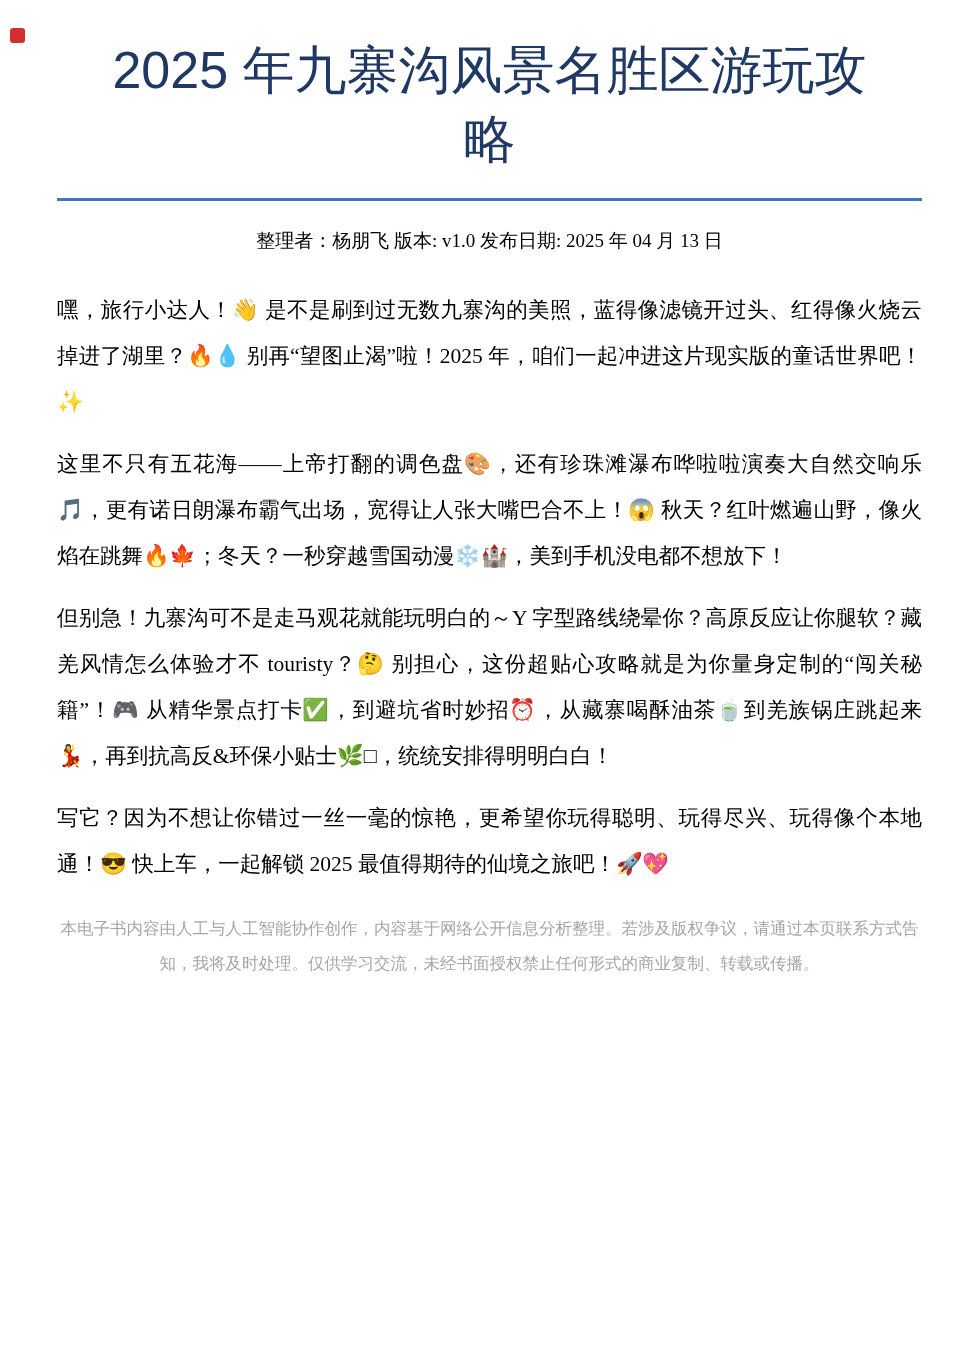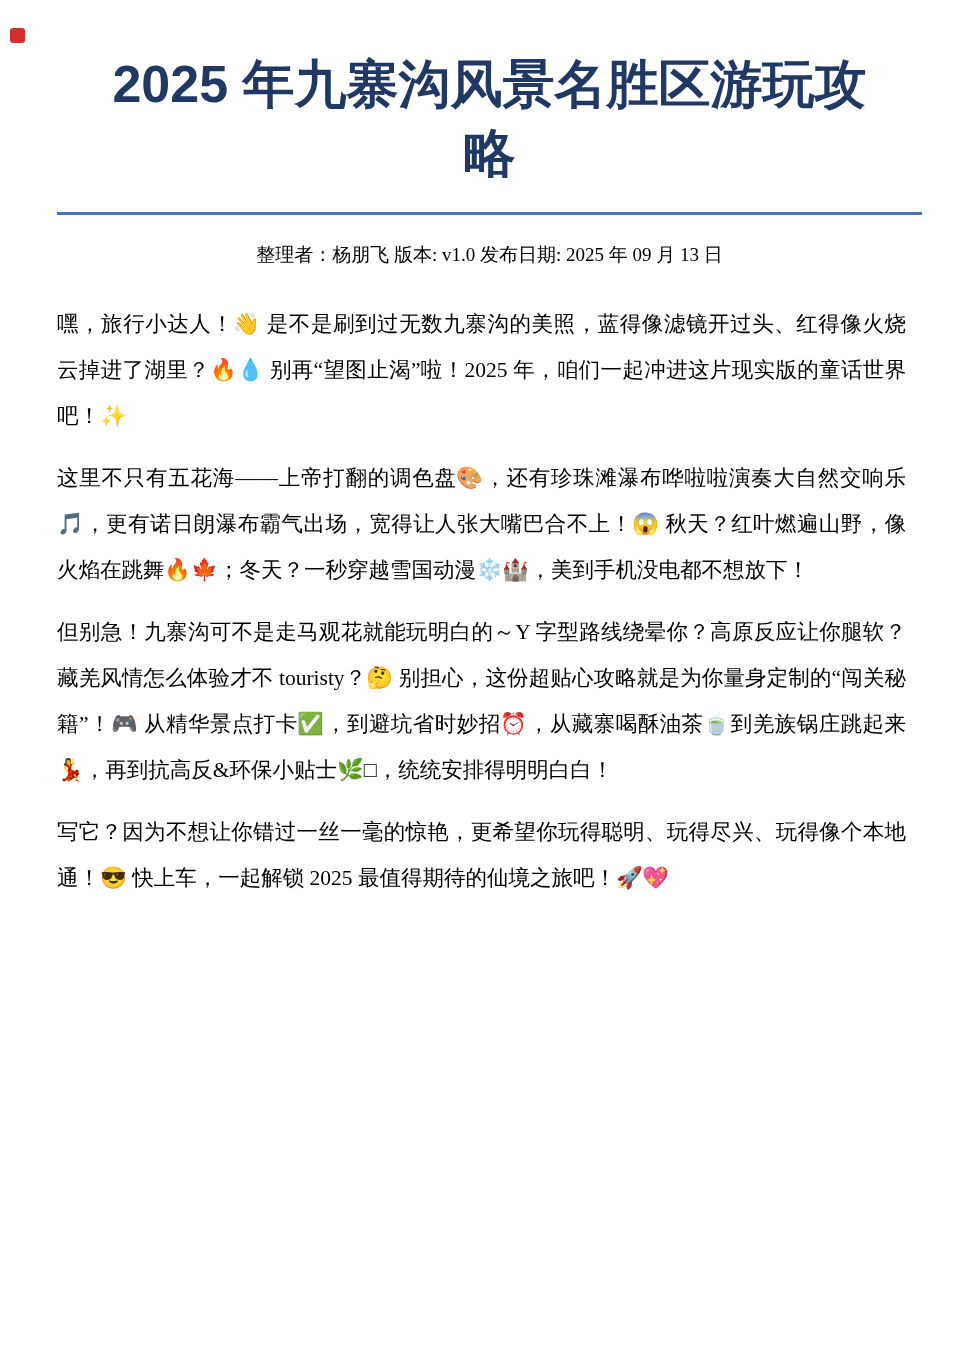--- a/index.html
+++ b/index.html
@@ -17,45 +17,45 @@
     top: 28px;
     width: 15px;
     height: 15px;
     border-radius: 3px;
     background: #d32f2f;
   }
   .page {
     padding: 0 57px;
   }
   .doc-title {
-    margin: 50px auto 0 auto;
+    margin: 36px auto 0 auto;
     max-width: 770px;
     text-align: center;
     font-family: "Liberation Sans", "DejaVu Sans", sans-serif;
-    font-weight: 700;
+    font-weight: 400;
     font-size: 52px;
     line-height: 1.33;
     color: #1f3864;
   }
   .title-rule {
     border: none;
     border-top: 3px solid #4472c4;
     margin: 24px 0 0 0;
   }
   .byline {
     margin-top: 26px;
     text-align: center;
     font-size: 19px;
     line-height: 1.45;
   }
   .content p {
     font-size: 21.5px;
     line-height: 46px;
     text-align: justify;
-    margin: 0 16px 16px 0;
+    margin: 0 0 16px 0;
   }
   .content p:first-child { margin-top: 32px; }
   .b { font-weight: normal; }
   .footer {
     margin-top: 24px;
     text-align: center;
     color: #a6a6a6;
     font-size: 16.5px;
     line-height: 35px;
   }
@@ -64,23 +64,24 @@
 <body>
 
 <div class="marker"></div>
 
 <div class="page">
 
   <h1 class="doc-title">2025 年九寨沟风景名胜区游玩攻略</h1>
 
   <hr class="title-rule">
 
-  <div class="byline"><span>整理者：</span><span class="b">杨朋飞</span><span> 版本: v1.0 </span><span class="b">发</span><span>布日期: 2025 年 09 月 13 日</span></div>
+  <div class="byline"><span>整理者：</span><span class="b">杨朋飞</span><span> 版本: v1.0 </span><span class="b">发</span><span>布日期: 2025 年 04 月 13 日</span></div>
 
   <div class="content">
     <p><span>嘿，旅行小达人！👋 是不是刷到</span><span class="b">过</span><span>无数九寨沟的美照，</span><span class="b">蓝</span><span>得像</span><span class="b">滤镜</span><span>开</span><span class="b">过头</span><span>、</span><span class="b">红</span><span>得像火</span><span class="b">烧</span><span>云掉</span><span class="b">进</span><span>了湖里？🔥💧 </span><span class="b">别</span><span>再“望</span><span class="b">图</span><span>止渴”啦！2025 年，咱</span><span class="b">们</span><span>一起冲</span><span class="b">进这</span><span>片</span><span class="b">现实</span><span>版的童</span><span class="b">话</span><span>世界吧！✨</span></p>
     <p><span class="b">这</span><span>里不只有五花海——上帝打翻的</span><span class="b">调</span><span>色</span><span class="b">盘</span><span>🎨，</span><span class="b">还</span><span>有珍珠</span><span class="b">滩</span><span>瀑布</span><span class="b">哗</span><span>啦啦演奏大自然交响</span><span class="b">乐</span><span>🎵，更有</span><span class="b">诺</span><span>日朗瀑布霸气出</span><span class="b">场</span><span>，</span><span class="b">宽</span><span>得</span><span class="b">让</span><span>人</span><span class="b">张</span><span>大嘴巴合不上！😱 秋天？</span><span class="b">红</span><span>叶燃遍山野，像火焰在跳舞🔥🍁；冬天？一秒穿越雪国</span><span class="b">动</span><span>漫❄️🏰，美到手机没</span><span class="b">电</span><span>都不想放下！</span></p>
     <p><span>但</span><span class="b">别</span><span>急！九寨沟可不是走</span><span class="b">马观</span><span>花就能玩明白的～Y 字型路</span><span class="b">线绕晕</span><span>你？高原反</span><span class="b">应让</span><span>你腿</span><span class="b">软</span><span>？藏羌</span><span class="b">风</span><span>情怎么体</span><span class="b">验</span><span>才不 touristy？🤔 </span><span class="b">别</span><span>担心，</span><span class="b">这</span><span>份超</span><span class="b">贴</span><span>心攻略就是</span><span class="b">为</span><span>你量身定制的“</span><span class="b">闯</span><span>关</span><span class="b">秘籍</span><span>”！🎮 从精</span><span class="b">华</span><span>景点打卡✅，到避坑省</span><span class="b">时</span><span>妙招⏰，从藏寨喝酥油茶🍵到羌族</span><span class="b">锅</span><span>庄跳起来💃，再到抗高反&amp;</span><span class="b">环</span><span>保小</span><span class="b">贴</span><span>士🌿□，</span><span class="b">统统</span><span>安排得明明白白！</span></p>
     <p><span>写它？因</span><span class="b">为</span><span>不想</span><span class="b">让</span><span>你</span><span class="b">错过</span><span>一</span><span class="b">丝</span><span>一毫的惊</span><span class="b">艳</span><span>，更希望你玩得</span><span class="b">聪</span><span>明、玩得尽</span><span class="b">兴</span><span>、玩得像个本地通！😎 快上</span><span class="b">车</span><span>，一起解</span><span class="b">锁</span><span> 2025 最</span><span class="b">值</span><span>得期待的仙境之旅吧！🚀💖</span></p>
   </div>
 
+  <div class="footer">本电子书内容由人工与人工智能协作创作，内容基于网络公开信息分析整理。若涉及版权争议，请通过本页联系方式告知，我将及时处理。仅供学习交流，未经书面授权禁止任何形式的商业复制、转载或传播。</div>
 
 </div>
 
 </body></html>

